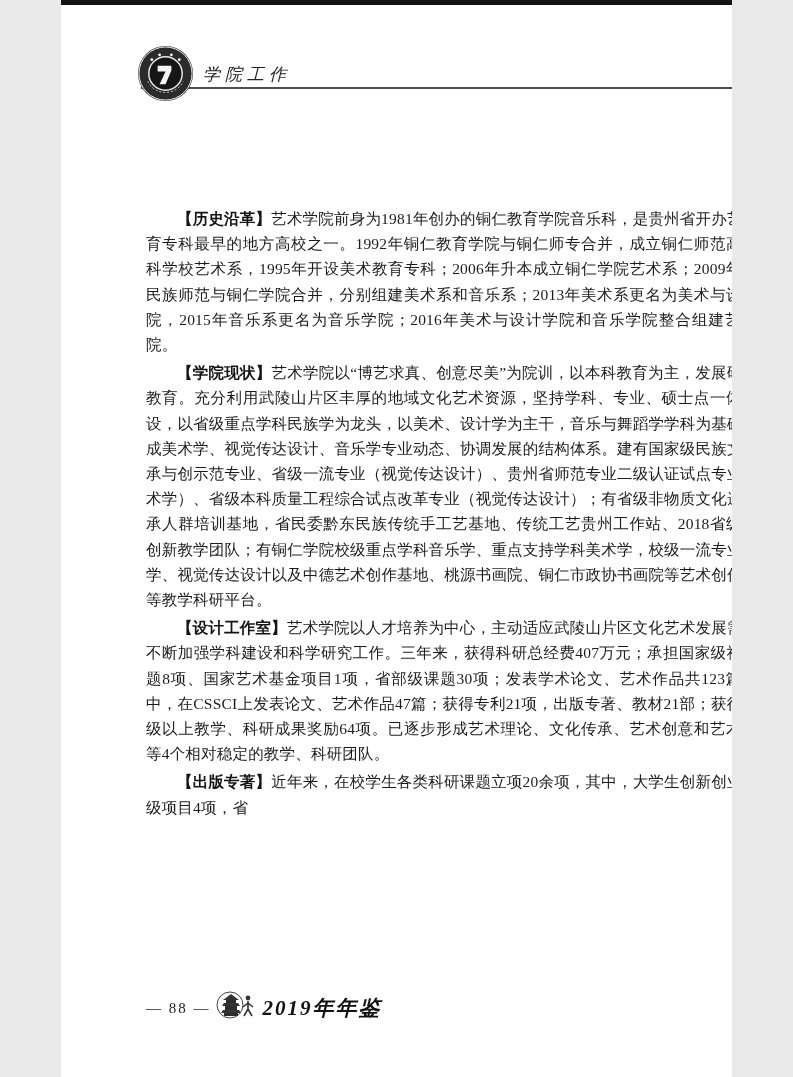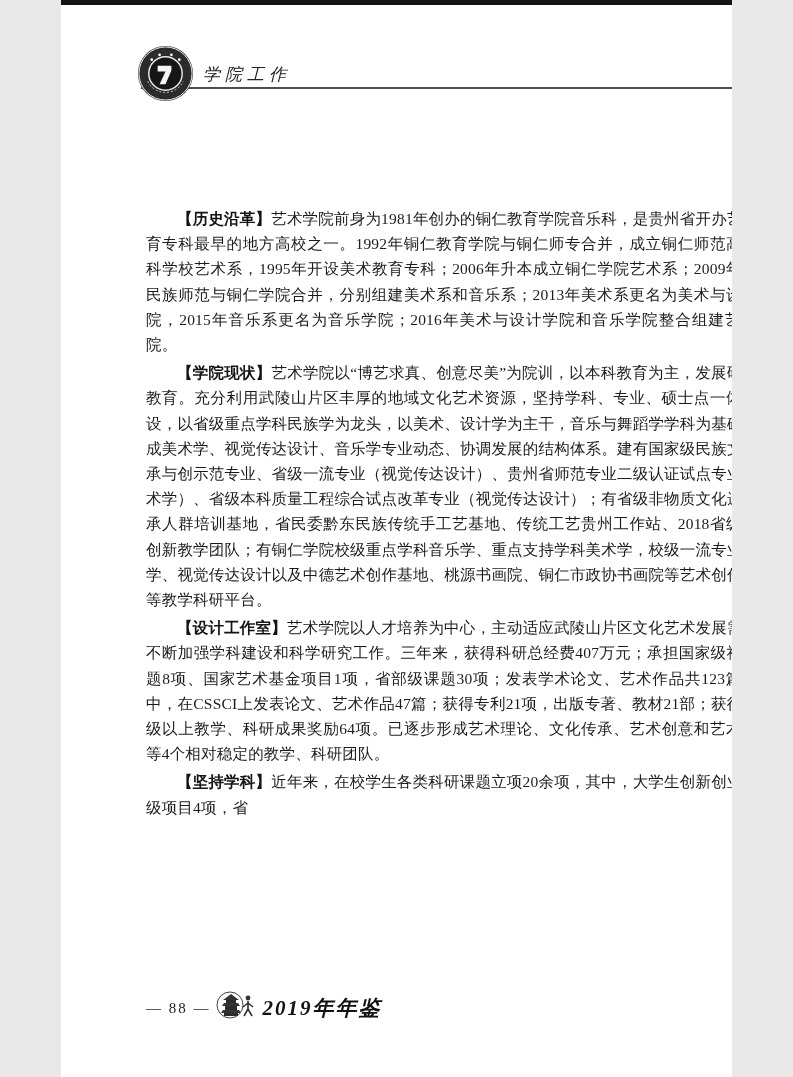--- a/index.html
+++ b/index.html
@@ -49,21 +49,21 @@
     <path d="M12 38 a20 20 0 0 0 36 0" fill="none" stroke="#cfcfcf" stroke-width="1" stroke-dasharray="2 2"></path>
   </svg>
   <span class="section-label">学院工作</span>
   <div class="header-rule"></div>
 
 
   <div class="body">
     <p><span class="para-label">【历史沿革】</span><span>艺术学院前身为1981年创办的铜仁教育学院音乐科，是贵州省开办艺术教育专科最早的地方高校之一。1992年铜仁教育学院与铜仁师专合并，成立铜仁师范高等专科学校艺术系，1995年开设美术教育专科；2006年升本成立铜仁学院艺术系；2009年铜仁民族师范与铜仁学院合并，分别组建美术系和音乐系；2013年美术系更名为美术与设计学院，2015年音乐系更名为音乐学院；2016年美术与设计学院和音乐学院整合组建艺术学院。</span></p>
     <p><span class="para-label">【学院现状】</span><span>艺术学院以“博艺求真、创意尽美”为院训，以本科教育为主，发展研究生教育。充分利用武陵山片区丰厚的地域文化艺术资源，坚持学科、专业、硕士点一体化建设，以省级重点学科民族学为龙头，以美术、设计学为主干，音乐与舞蹈学学科为基础，形成美术学、视觉传达设计、音乐学专业动态、协调发展的结构体系。建有国家级民族文化传承与创示范专业、省级一流专业（视觉传达设计）、贵州省师范专业二级认证试点专业（美术学）、省级本科质量工程综合试点改革专业（视觉传达设计）；有省级非物质文化遗产传承人群培训基地，省民委黔东民族传统手工艺基地、传统工艺贵州工作站、2018省级十大创新教学团队；有铜仁学院校级重点学科音乐学、重点支持学科美术学，校级一流专业美术学、视觉传达设计以及中德艺术创作基地、桃源书画院、铜仁市政协书画院等艺术创作基地等教学科研平台。</span></p>
     <p><span class="para-label">【设计工作室】</span><span>艺术学院以人才培养为中心，主动适应武陵山片区文化艺术发展需要，不断加强学科建设和科学研究工作。三年来，获得科研总经费407万元；承担国家级社科课题8项、国家艺术基金项目1项，省部级课题30项；发表学术论文、艺术作品共123篇，其中，在CSSCI上发表论文、艺术作品47篇；获得专利21项，出版专著、教材21部；获得省部级以上教学、科研成果奖励64项。已逐步形成艺术理论、文化传承、艺术创意和艺术表演等4个相对稳定的教学、科研团队。</span></p>
-    <p><span class="para-label">【坚持学科】</span><span>近年来，在校学生各类科研课题立项20余项，其中，大学生创新创业国家级项目4项，省</span></p>
+    <p><span class="para-label">【出版专著】</span><span>近年来，在校学生各类科研课题立项20余项，其中，大学生创新创业国家级项目4项，省</span></p>
   </div>
 
   <div class="footer">
     <span class="page-number">— 88 —</span>
     <svg class="yb-logo" viewBox="0 0 44 40">
       <circle cx="15" cy="17" r="13" fill="none" stroke="#444" stroke-width="1"></circle>
       <path d="M8 12 l8 -6 l8 6 z" fill="#333"></path>
       <rect x="11" y="12" width="10" height="3" fill="#2c2c2c"></rect>
       <path d="M7 18 h18 l-2 -3 h-14 z" fill="#333"></path>
       <rect x="10" y="18" width="12" height="4" fill="#2c2c2c"></rect>

